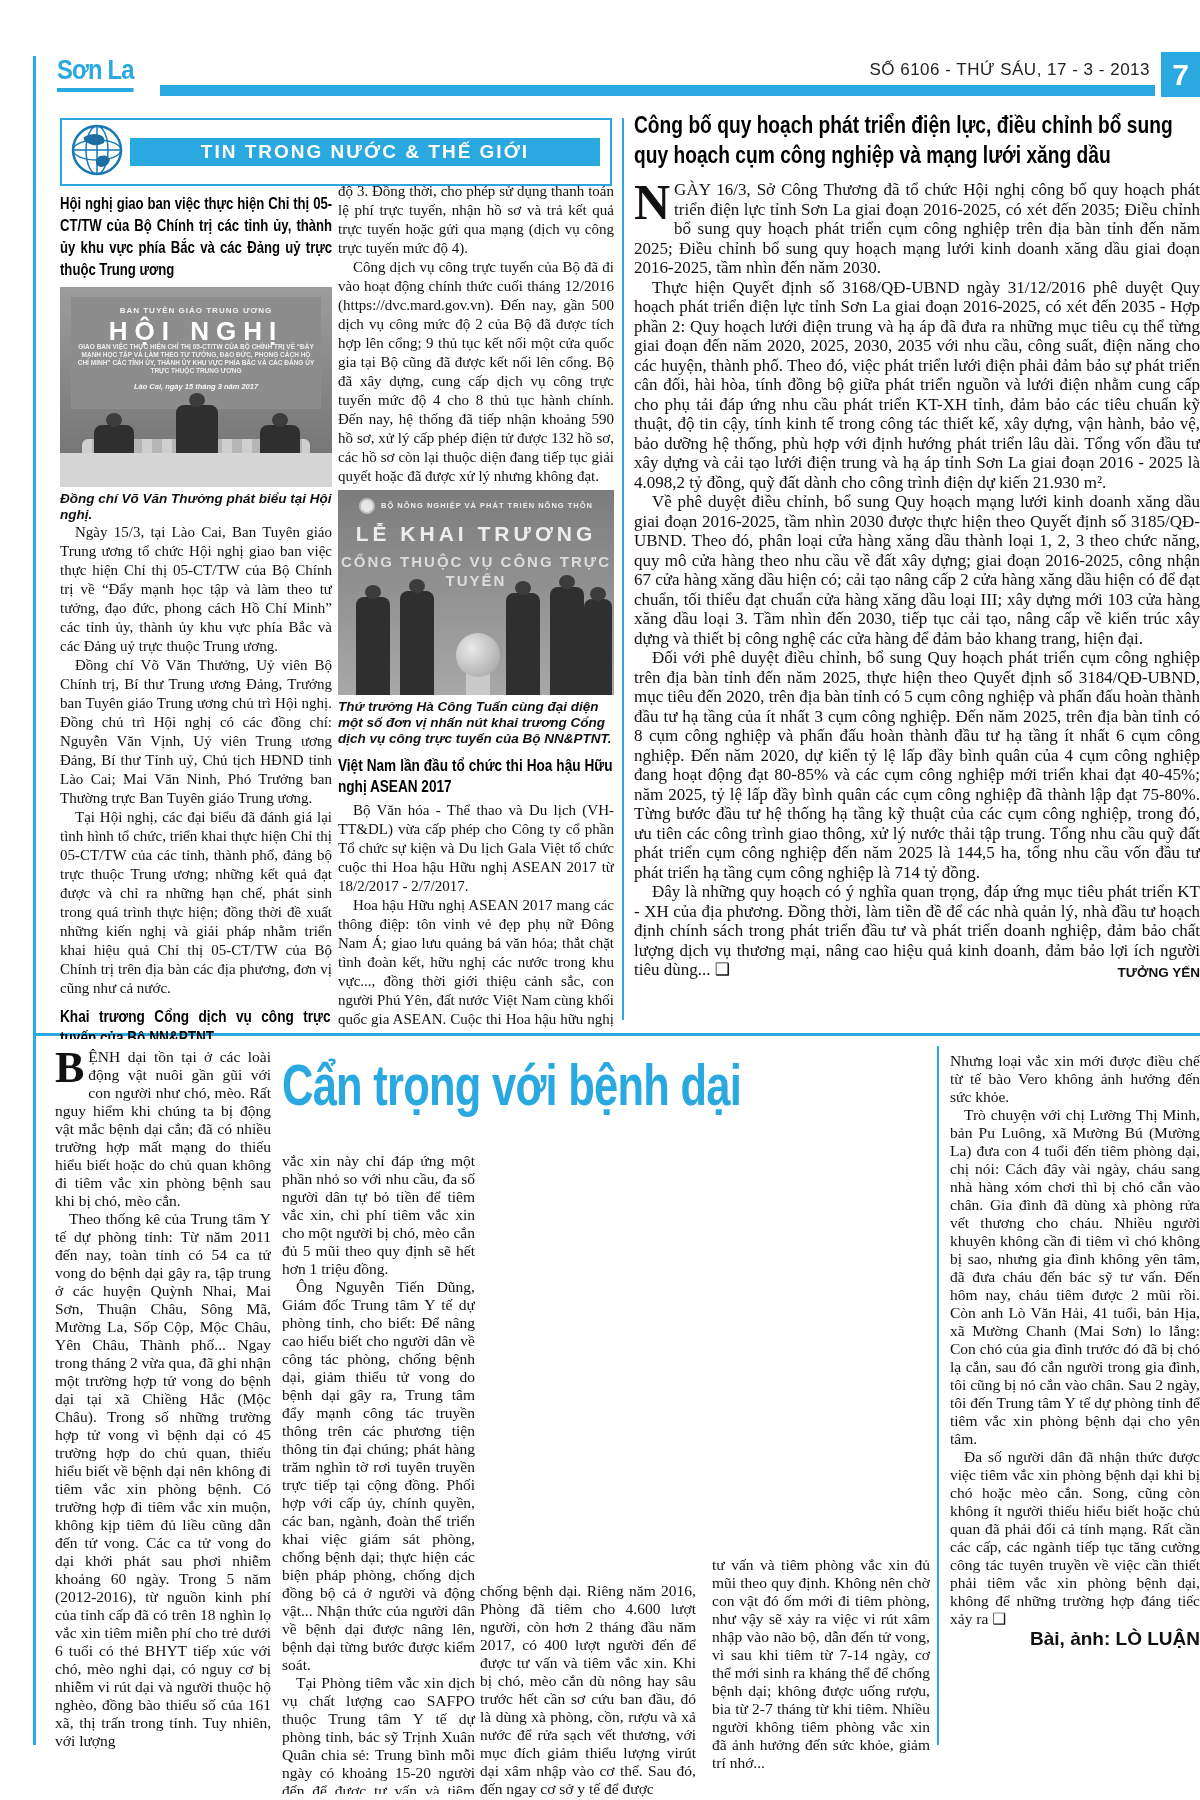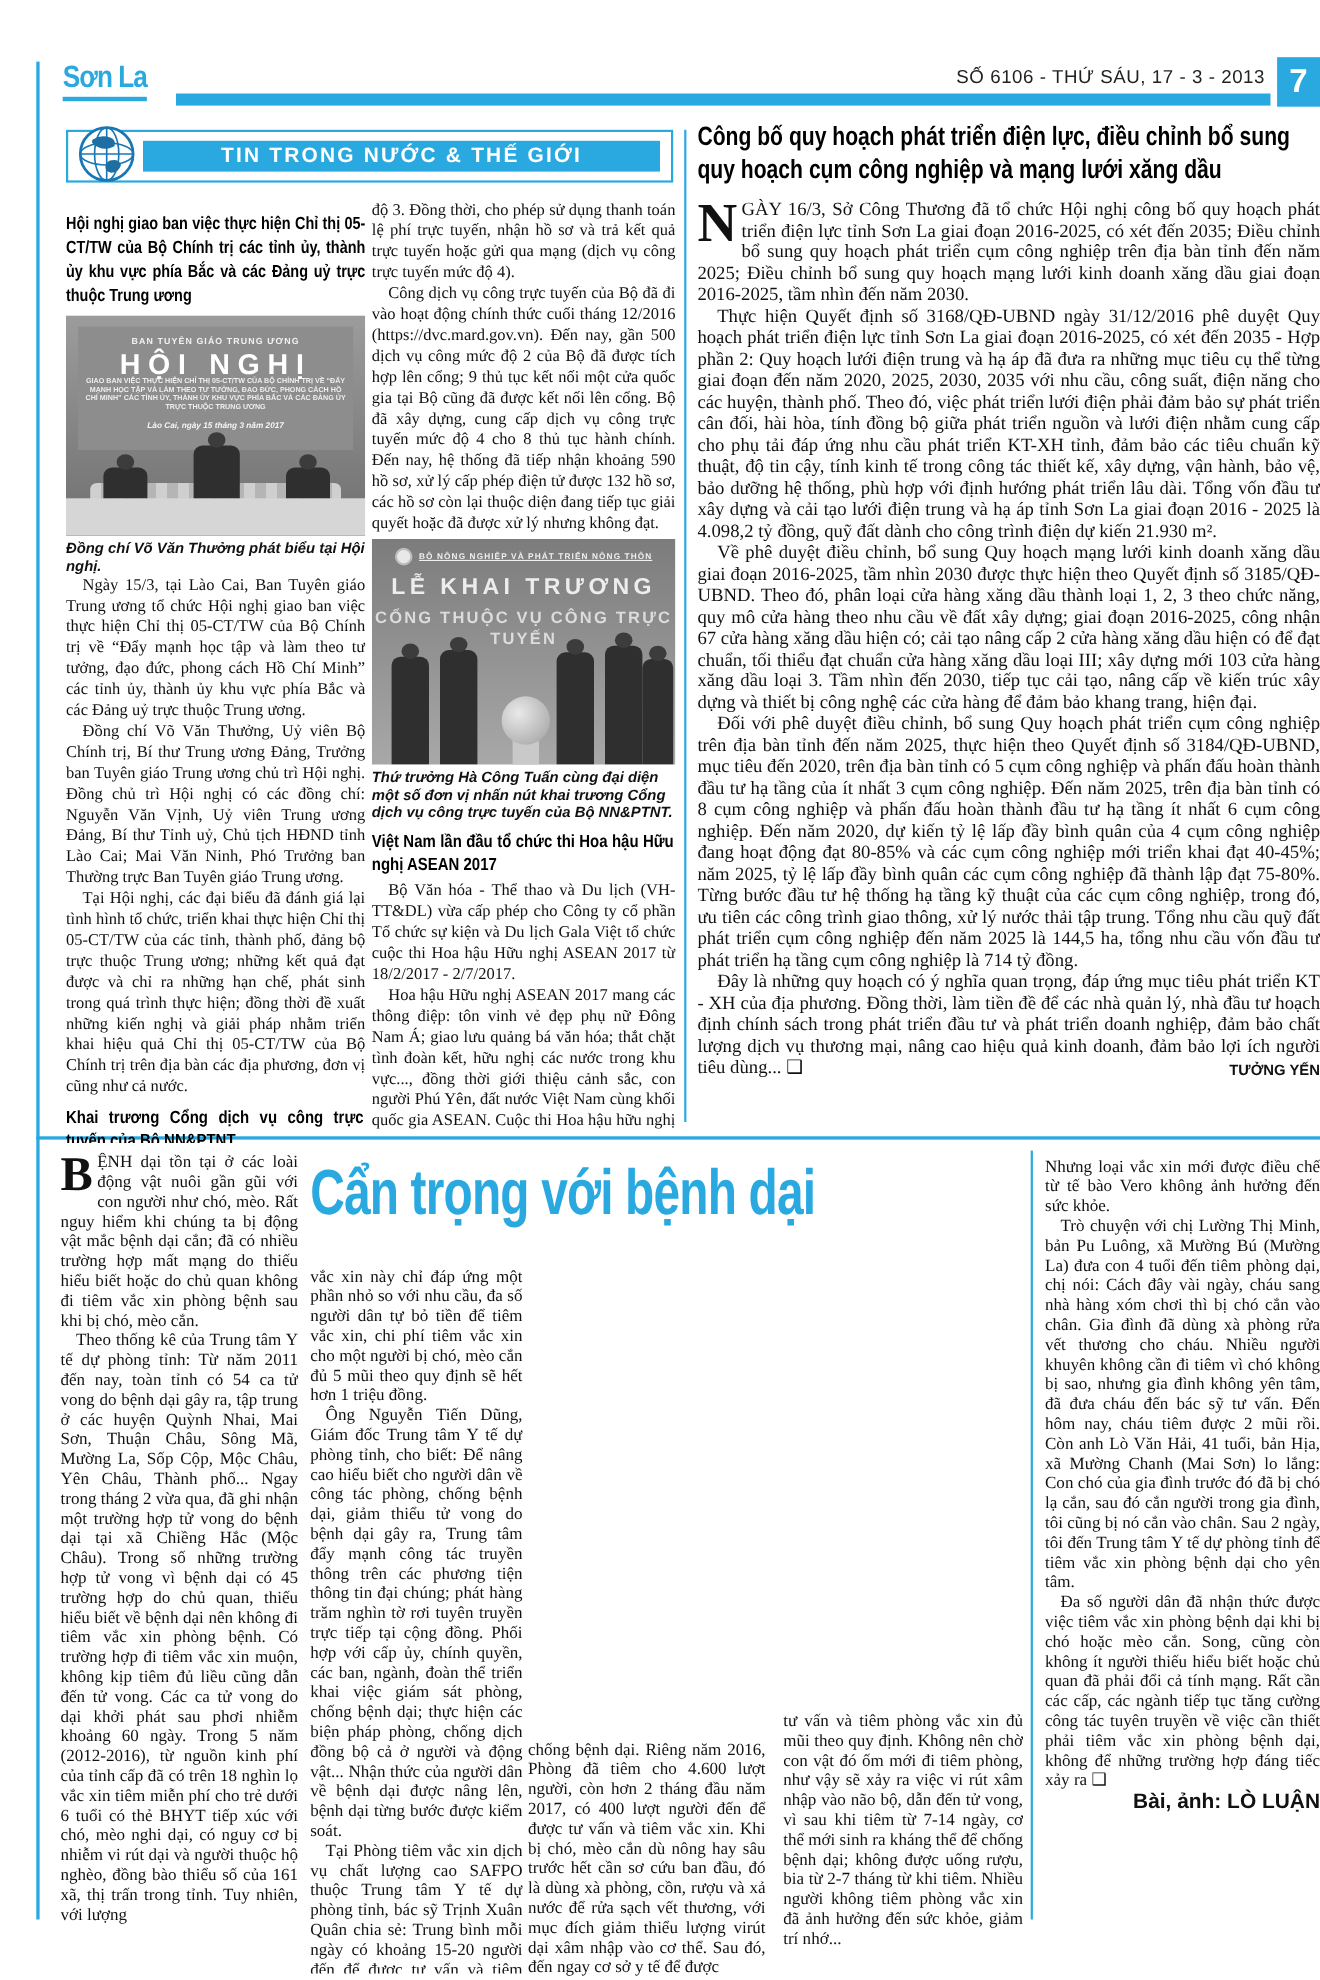--- a/index.html
+++ b/index.html
@@ -23,21 +23,21 @@
   .pagenum { position:absolute; left:1161px; top:52px; width:39px; height:45px; background:#2aa9e0;
     color:#fff; font-family:"Liberation Sans",sans-serif; font-weight:700; font-size:30px;
     display:flex; align-items:center; justify-content:center; }
   .header-bar { position:absolute; left:160px; top:85px; width:995px; height:11px; background:#2aa9e0; }
   .left-rule { position:absolute; left:33px; top:56px; width:3px; height:1689px; background:#2aa9e0; }
   .mid-rule { position:absolute; left:622px; top:118px; width:2px; height:902px; background:#2aa9e0; }
   .hsep { position:absolute; left:33px; top:1033px; width:1167px; height:3px; background:#2aa9e0; }
   .bottom-rule { position:absolute; left:937px; top:1046px; width:2px; height:699px; background:#2aa9e0; }
 
   
-  .banner-box { position:absolute; left:60px; top:118px; width:552px; height:48px;
+  .banner-box { position:absolute; left:60px; top:118px; width:552px; height:68px;
     border:2px solid #2aa9e0; display:flex; align-items:center; padding:0 10px 0 8px; background:#fff; }
   .banner-band { flex:1; height:28px; background:#2aa9e0; display:flex; align-items:center; justify-content:center; margin-left:6px; }
   .banner-title { color:#fff; font-family:"Liberation Sans",sans-serif; font-weight:700; font-size:19px; letter-spacing:2px; }
 
   
   .body15 { font-size:15px; line-height:19px; text-align:justify; }
   .body15 p { text-indent:15px; margin:0; }
   .body17 { font-size:17px; line-height:19.5px; text-align:justify; }
   .body17 p { text-indent:18px; margin:0; }
   .body155 { font-size:15.5px; line-height:18px; text-align:justify; }
@@ -70,21 +70,21 @@
   .p1-table { position:absolute; bottom:0; left:0; right:0; height:17%; background:#d6d6d6; }
   .p1-flowers { position:absolute; bottom:14%; left:8%; right:8%; height:10%;
     background:repeating-linear-gradient(90deg,#cfcfcf 0 10px,#b5b5b5 10px 20px); border-radius:6px; }
   .fig { position:absolute; background:#2f2f2f; border-radius:8px 8px 0 0; }
   .fig .head { position:absolute; top:-12px; left:50%; transform:translateX(-50%);
     width:16px; height:14px; border-radius:50%; background:#3c3c3c; }
   .photo2 { width:276px; height:205px; margin-top:4px; background:linear-gradient(#7c7c7c,#a8a8a8); }
   .p2-top { position:absolute; top:6px; left:0; right:0; display:flex; align-items:center; justify-content:center; gap:6px; }
   .p2-logo { width:16px; height:16px; border-radius:50%; background:#e8e8e8; display:inline-block;
     border:2px solid #bdbdbd; }
-  .p2-org { color:#f0f0f0; font-family:"Liberation Sans",sans-serif; font-weight:700; font-size:7.5px; letter-spacing:1px;text-decoration:underline; }
+  .p2-org { color:#f0f0f0; font-family:"Liberation Sans",sans-serif; font-weight:700; font-size:7.5px; letter-spacing:1px; }
   .p2-line1 { position:absolute; top:34px; left:0; right:0; text-align:center; color:#ededed;
     font-family:"Liberation Sans",sans-serif; font-weight:700; font-size:21px; letter-spacing:4px; }
   .p2-line2 { position:absolute; top:62px; left:0; right:0; text-align:center; color:#dcdcdc;
     font-family:"Liberation Sans",sans-serif; font-weight:700; font-size:15px; letter-spacing:2px; }
   .p2-flower { position:absolute; left:118px; bottom:18px; width:44px; height:44px; border-radius:50%;
     background:radial-gradient(circle at 35% 35%, #e9e9e9, #9e9e9e); }
   .p2-podium { position:absolute; left:128px; bottom:0; width:24px; height:26px; background:#c9c9c9; }
   .photo3 { width:450px; height:336px; background:linear-gradient(#c9c9c9,#b5b5b5); }
   .p3-wall { position:absolute; top:0; left:0; right:0; height:38px; background:#8f8f8f; }
   .p3-window { position:absolute; top:38px; right:52px; width:150px; height:120px; background:#e3e3e3; }

